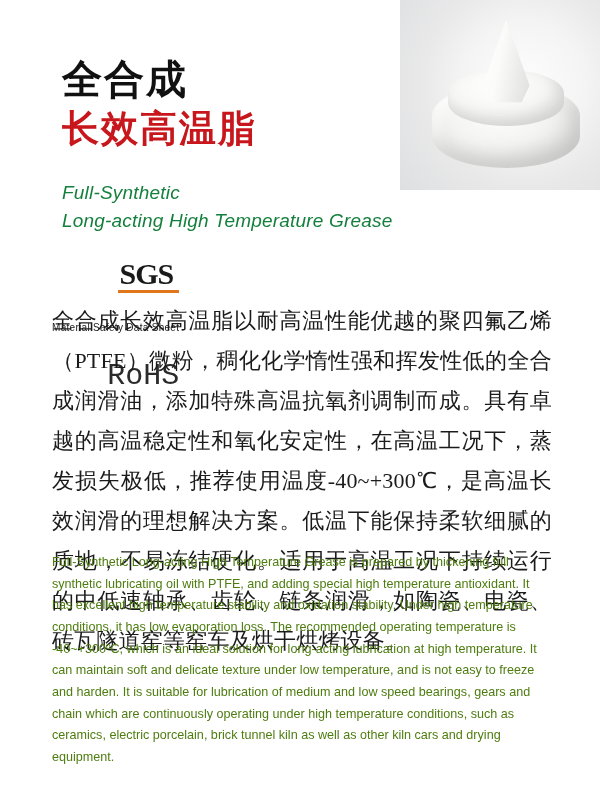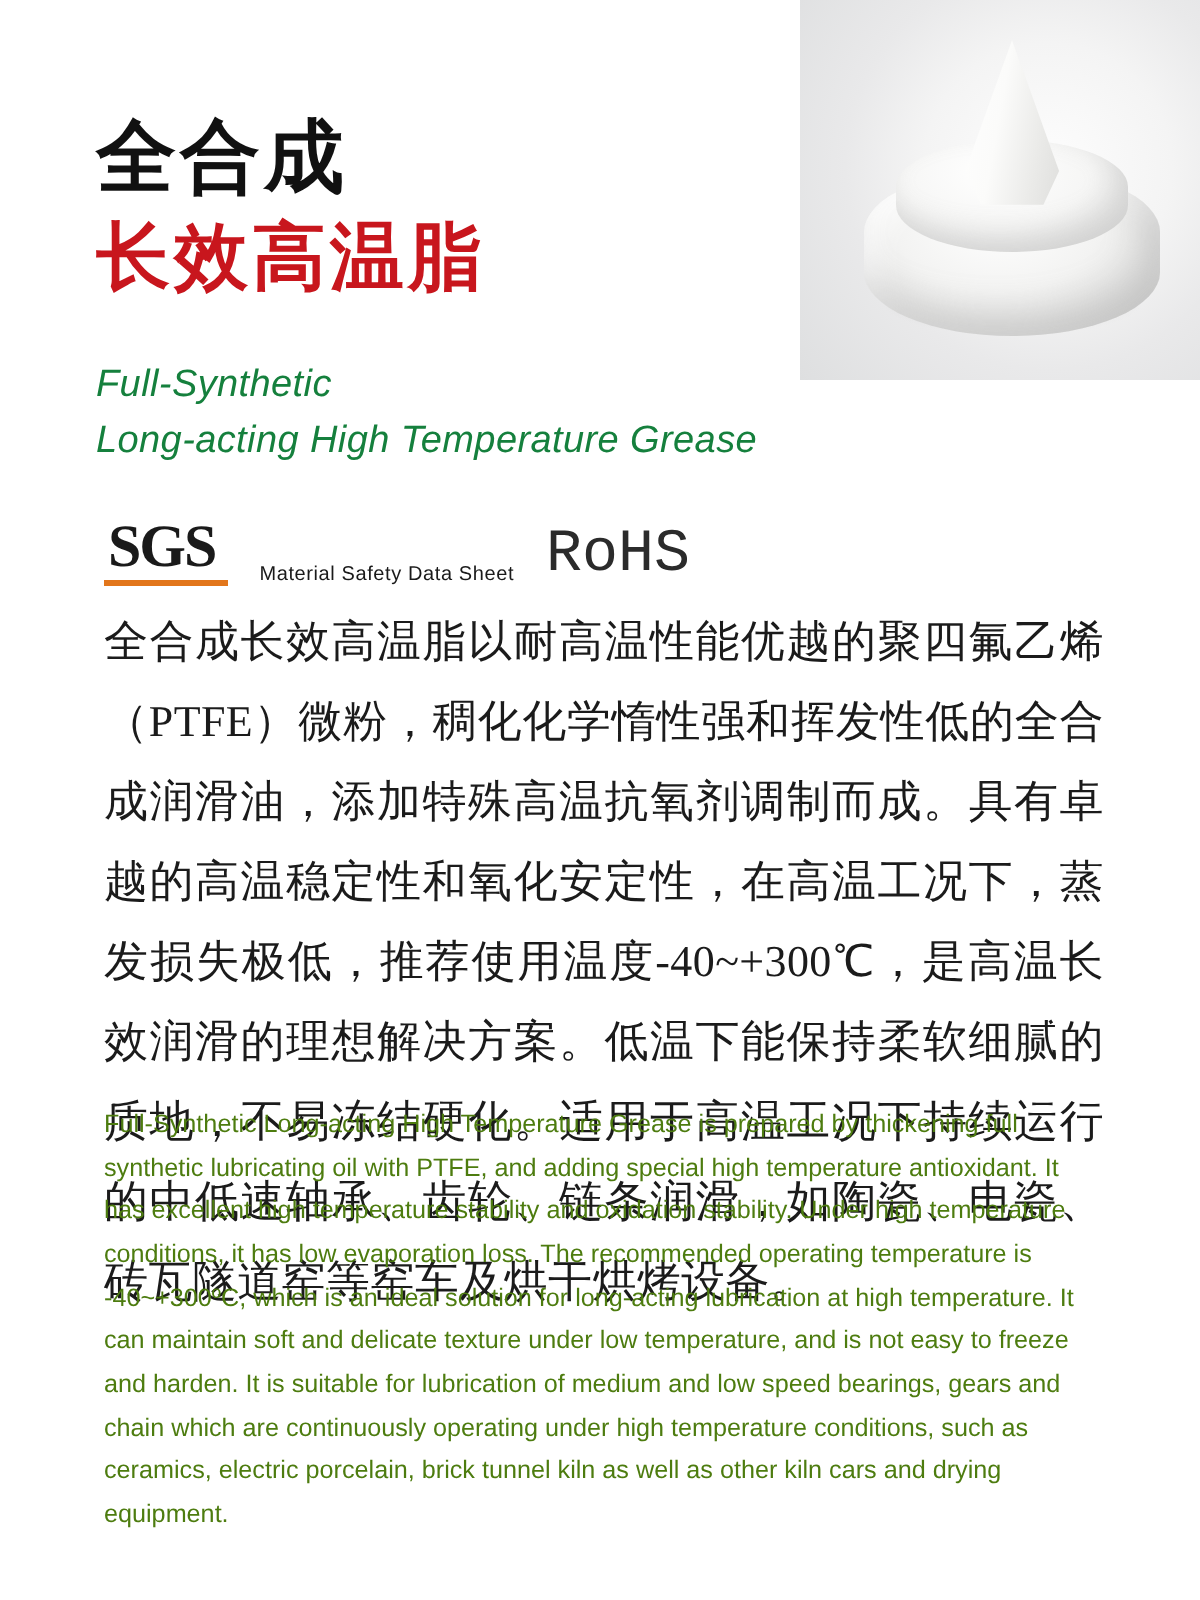--- a/index.html
+++ b/index.html
@@ -84,21 +84,21 @@
     top: 116px;
     width: 132px;
     height: 34px;
     border-radius: 50%;
     background: radial-gradient(ellipse at 50% 50%, rgba(120,120,120,0.22) 0%, rgba(120,120,120,0) 70%);
   }
 
   
   .title-block {
     position: absolute;
-    left: 48px;
+    left: 62px;
     top: 56px;
     width: 420px;
   }
   .title-cn-1 {
     font-family: "DejaVu Sans", sans-serif;
     font-size: 40px;
     font-weight: bold;
     color: #111111;
     letter-spacing: 2px;
     line-height: 1.15;
@@ -122,21 +122,22 @@
     letter-spacing: 0.2px;
   }
 
   
   .logos {
     position: absolute;
     left: 52px;
     top: 258px;
     display: flex;
     align-items: flex-end;
-    gap: 16px;
+    gap: 28px;
+    flex-direction: column;
   }
   .logo-sgs {
     position: relative;
     display: inline-block;
     padding: 1px 6px 1px 2px;
     border-bottom: 3px solid #e2761b;
   }
   .logo-sgs .sgs-text {
     font-family: "Liberation Serif", serif;
     font-size: 30px;

